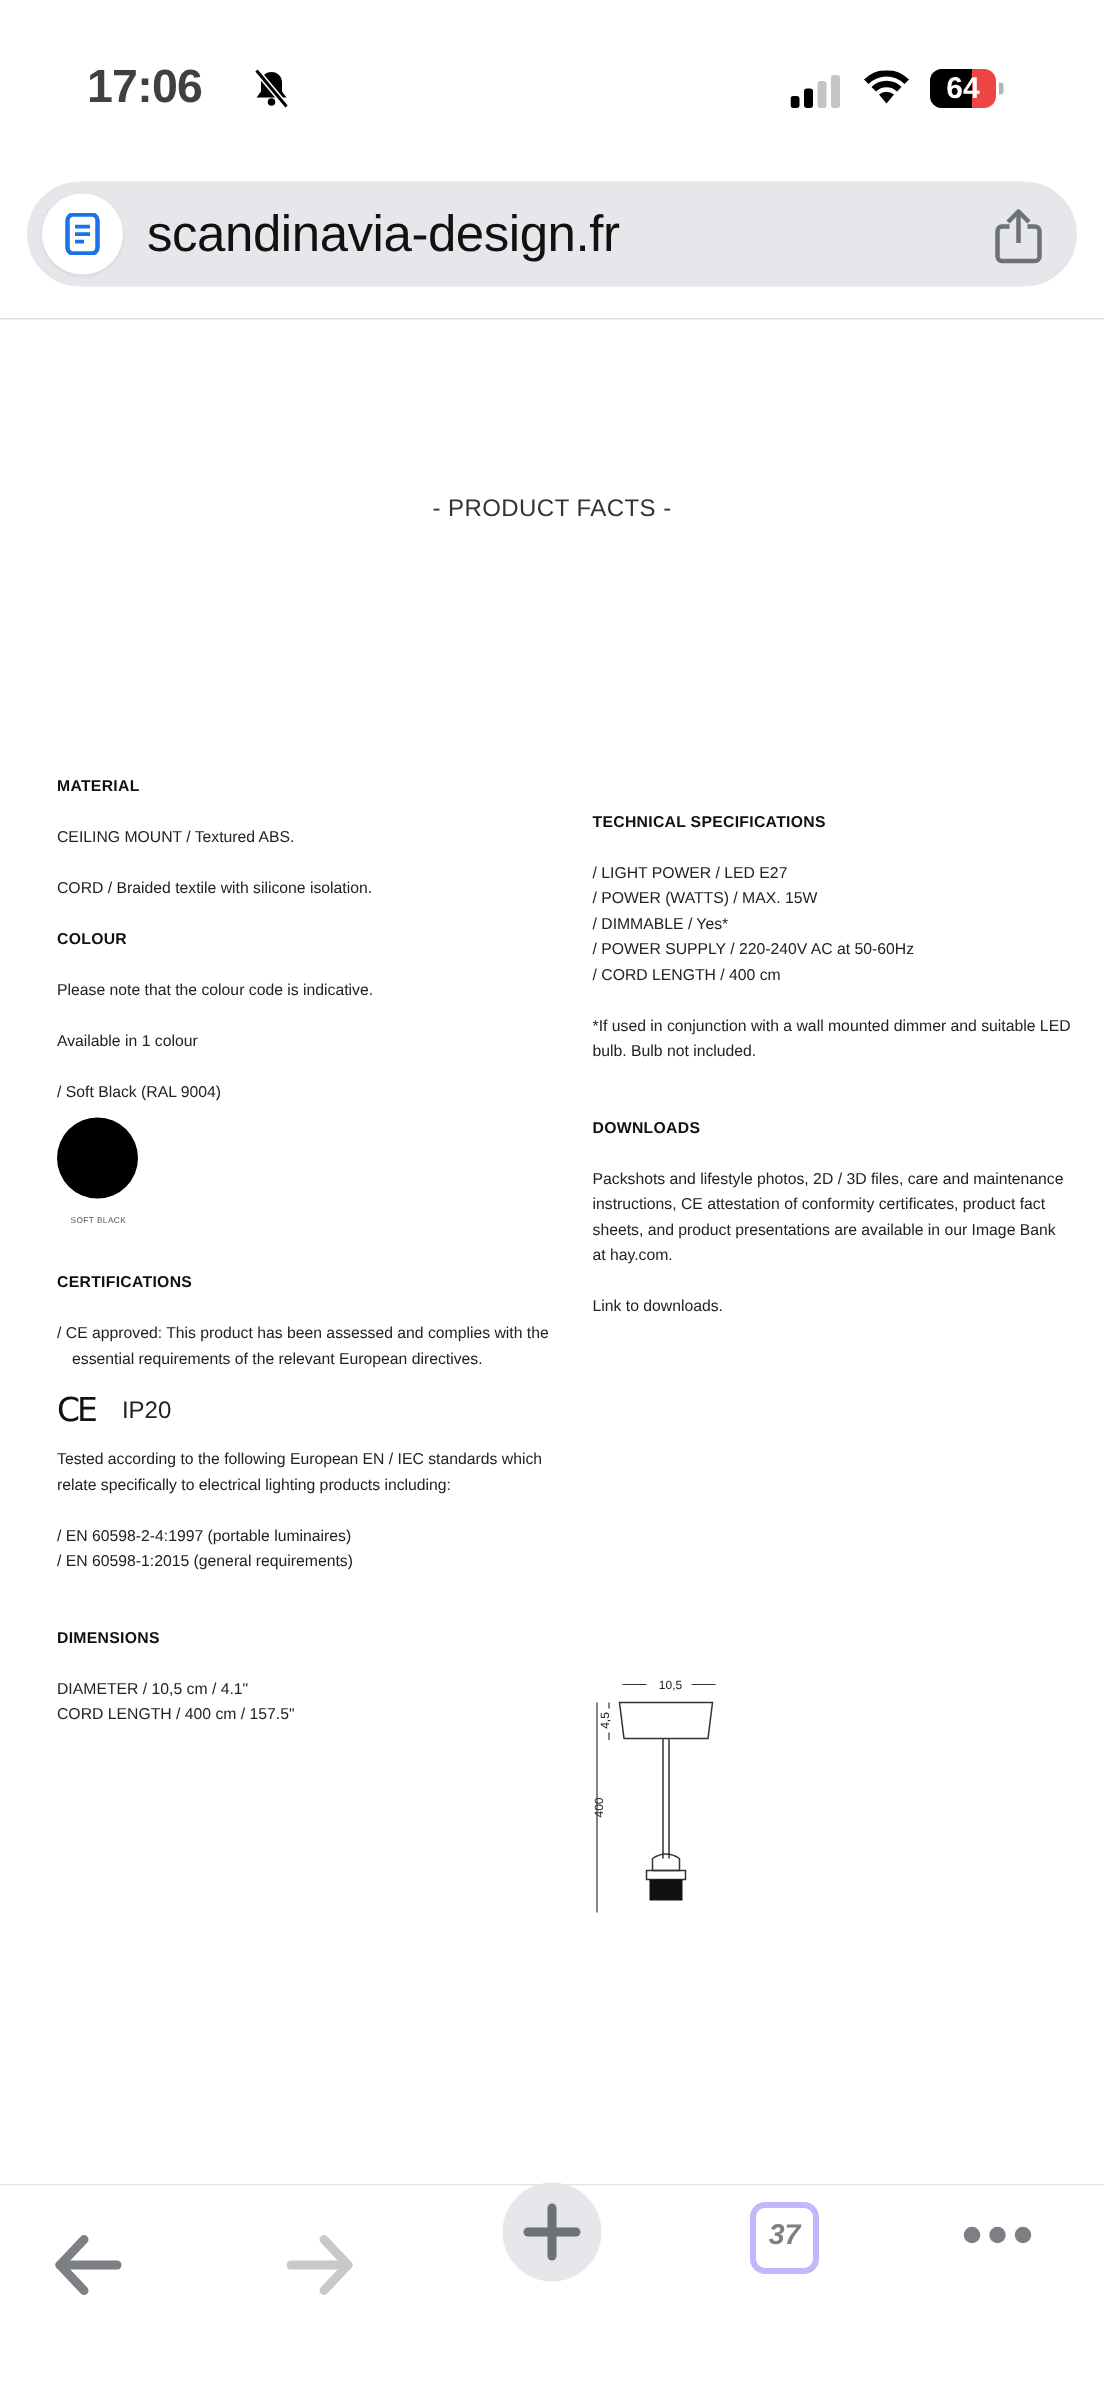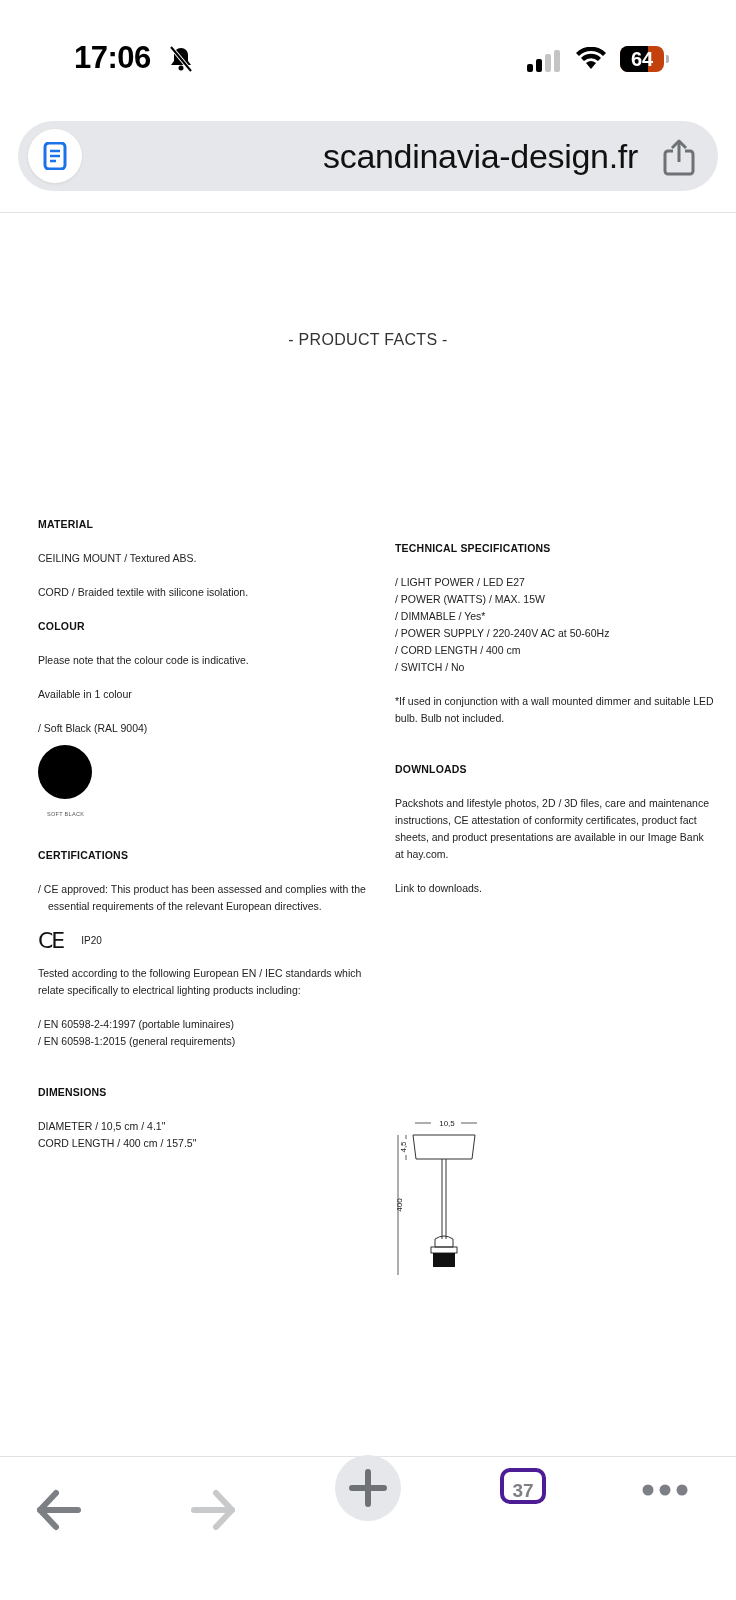--- a/index.html
+++ b/index.html
@@ -1,63 +1,63 @@
 <!DOCTYPE html>
 <html><head>
 <meta charset="utf-8">
 <style>
   * { box-sizing: border-box; margin: 0; padding: 0; }
   html, body { width: 736px; height: 1600px; background: #ffffff; overflow: hidden; }
   body { position: relative; font-family: "Liberation Sans", sans-serif; color: #1a1a1a; }
 
   
   .status-bar { position: absolute; top: 0; left: 0; width: 736px; height: 110px; }
-  .status-time { position: absolute; left: 74px; top: 40px; font-size: 31px; font-weight: 700; color: #000000; letter-spacing: -0.5px; }
+  .status-time { position: absolute; left: 58px; top: 40px; font-size: 31px; font-weight: 700; color: #404040; letter-spacing: -0.5px; }
   .bell-icon { position: absolute; left: 168px; top: 45px; width: 26px; height: 28px; }
   .signal-icon { position: absolute; left: 527px; top: 50px; width: 34px; height: 22px; }
   .wifi-icon { position: absolute; left: 576px; top: 47px; width: 30px; height: 24px; }
   .battery { position: absolute; left: 620px; top: 46px; width: 48px; height: 26px; }
-  .battery-body { position: absolute; left: 0; top: 0; width: 44px; height: 26px; border-radius: 8px; background: #c2410c; overflow: hidden; }
+  .battery-body { position: absolute; left: 0; top: 0; width: 44px; height: 26px; border-radius: 8px; background: #ef4444; overflow: hidden; }
   .battery-fill { position: absolute; left: 0; top: 0; height: 26px; background: #000; }
   .battery-text { position: absolute; left: 0; top: 0; width: 44px; height: 26px; line-height: 26px; text-align: center; font-size: 20px; font-weight: 700; color: #fff; }
   .battery-tip { position: absolute; left: 46px; top: 9px; width: 3px; height: 8px; border-radius: 0 2px 2px 0; background: #b5b5b5; }
 
   
   .address-bar { position: absolute; left: 18px; top: 121px; width: 700px; height: 70px; background: #e6e7ea; border-radius: 35px; }
   .reader-button { position: absolute; left: 10px; top: 8px; width: 54px; height: 54px; border-radius: 27px; background: #fff; box-shadow: 0 1px 3px rgba(0,0,0,0.08); }
   .reader-button svg { position: absolute; left: 15px; top: 13px; }
-  .url-text { position: absolute; left: 80px; right: 80px; top: 0; height: 70px; line-height: 70px; text-align: right; font-size: 34px; color: #111; letter-spacing: -0.3px; }
+  .url-text { position: absolute; left: 80px; right: 80px; top: 0; height: 70px; line-height: 70px; text-align: left; font-size: 34px; color: #111; letter-spacing: -0.3px; }
   .share-button { position: absolute; right: 22px; top: 17px; width: 34px; height: 38px; }
   .top-divider { position: absolute; left: 0; top: 212px; width: 736px; height: 1px; background: #e2e2e2; }
 
   
   .product-facts { position: absolute; left: 0; top: 331px; width: 736px; text-align: center; font-size: 16px; letter-spacing: 0.3px; color: #333; }
   .col { position: absolute; font-size: 10.5px; color: #222; line-height: 17px; }
   .col-left { left: 38px; top: 516px; width: 340px; }
   .col-right { left: 395px; top: 516px; width: 320px; margin-top: 24px; }
   .h { font-weight: 700; font-size: 10.5px; letter-spacing: 0.2px; color: #111; }
   .p { margin-top: 0; }
   .gap17 { height: 17px; }
   .indent { padding-left: 10px; text-indent: -10px; }
 
   .swatch { width: 54px; height: 54px; border-radius: 50%; background: #000; margin-top: 8px; margin-left: 0; }
   .swatch-label { font-size: 5.5px; color: #555; margin-top: 7px; margin-left: 9px; letter-spacing: 0.3px; }
 
   .ce-row { display: flex; align-items: center; height: 26px; }
   .ce-mark { font-size: 22px; font-weight: 400; letter-spacing: -2px; color: #111; font-family: "DejaVu Sans", sans-serif; text-align: right; }
-  .ip-text { margin-left: 18px; font-size: 10px; color: #222; }
+  .ip-text { margin-left: 18px; font-size: 16px; color: #222; }
 
   .diagram { position: absolute; left: 395px; top: 1115px; width: 90px; height: 165px; }
 
   
   .bottom-divider { position: absolute; left: 0; top: 1456px; width: 736px; height: 1px; background: #e2e2e2; }
   .toolbar { position: absolute; left: 0; top: 1457px; width: 736px; height: 143px; background: #fff; }
   .tb-btn { position: absolute; top: 20px; width: 66px; height: 66px; }
   .new-tab-button { border-radius: 33px; background: #e6e7ea; }
-  .tabs-count { position: absolute; left: 500px; top: 26px; width: 46px; height: 36px; border: 4px solid #4c1d95; border-radius: 10px; text-align: center; line-height: 38px; font-size: 19px; font-weight: 700; color: #7c7f84; }
+  .tabs-count { position: absolute; left: 500px; top: 26px; width: 46px; height: 48px; border: 4px solid #c4b5fd; border-radius: 10px; text-align: center; line-height: 38px; font-size: 19px; font-weight: 700; color: #7c7f84; font-style: italic; }
 </style>
 </head>
 <body>
 
 <div class="status-bar">
   <div class="status-time">17:06</div>
   <svg class="bell-icon" viewBox="0 0 26 28">
     <path d="M13 3c-4 0-7 3-7 7v6l-3 4h20l-3-4v-6c0-4-3-7-7-7z" fill="#000"></path>
     <circle cx="13" cy="23" r="2.5" fill="#000"></circle>
     <line x1="3" y1="2" x2="23" y2="26" stroke="#fff" stroke-width="4"></line>
@@ -141,21 +141,20 @@
 </div>
 
 <div class="col col-right">
   <div class="h">TECHNICAL SPECIFICATIONS</div>
   <div class="gap17"></div>
   <div class="p">/ LIGHT POWER / LED E27</div>
   <div class="p">/ POWER (WATTS) / MAX. 15W</div>
   <div class="p">/ DIMMABLE / Yes*</div>
   <div class="p">/ POWER SUPPLY / 220-240V AC at 50-60Hz</div>
   <div class="p">/ CORD LENGTH / 400 cm</div>
-  <div class="p">/ SWITCH / No</div>
   <div class="gap17"></div>
   <div class="p">*If used in conjunction with a wall mounted dimmer and suitable LED bulb. Bulb not included.</div>
   <div class="gap17"></div>
   <div class="gap17"></div>
   <div class="h">DOWNLOADS</div>
   <div class="gap17"></div>
   <div class="p">Packshots and lifestyle photos, 2D / 3D files, care and maintenance instructions, CE attestation of conformity certificates, product fact sheets, and product presentations are available in our Image Bank at hay.com.</div>
   <div class="gap17"></div>
   <div class="p" style="cursor:pointer;">Link to downloads.</div>
 </div>

